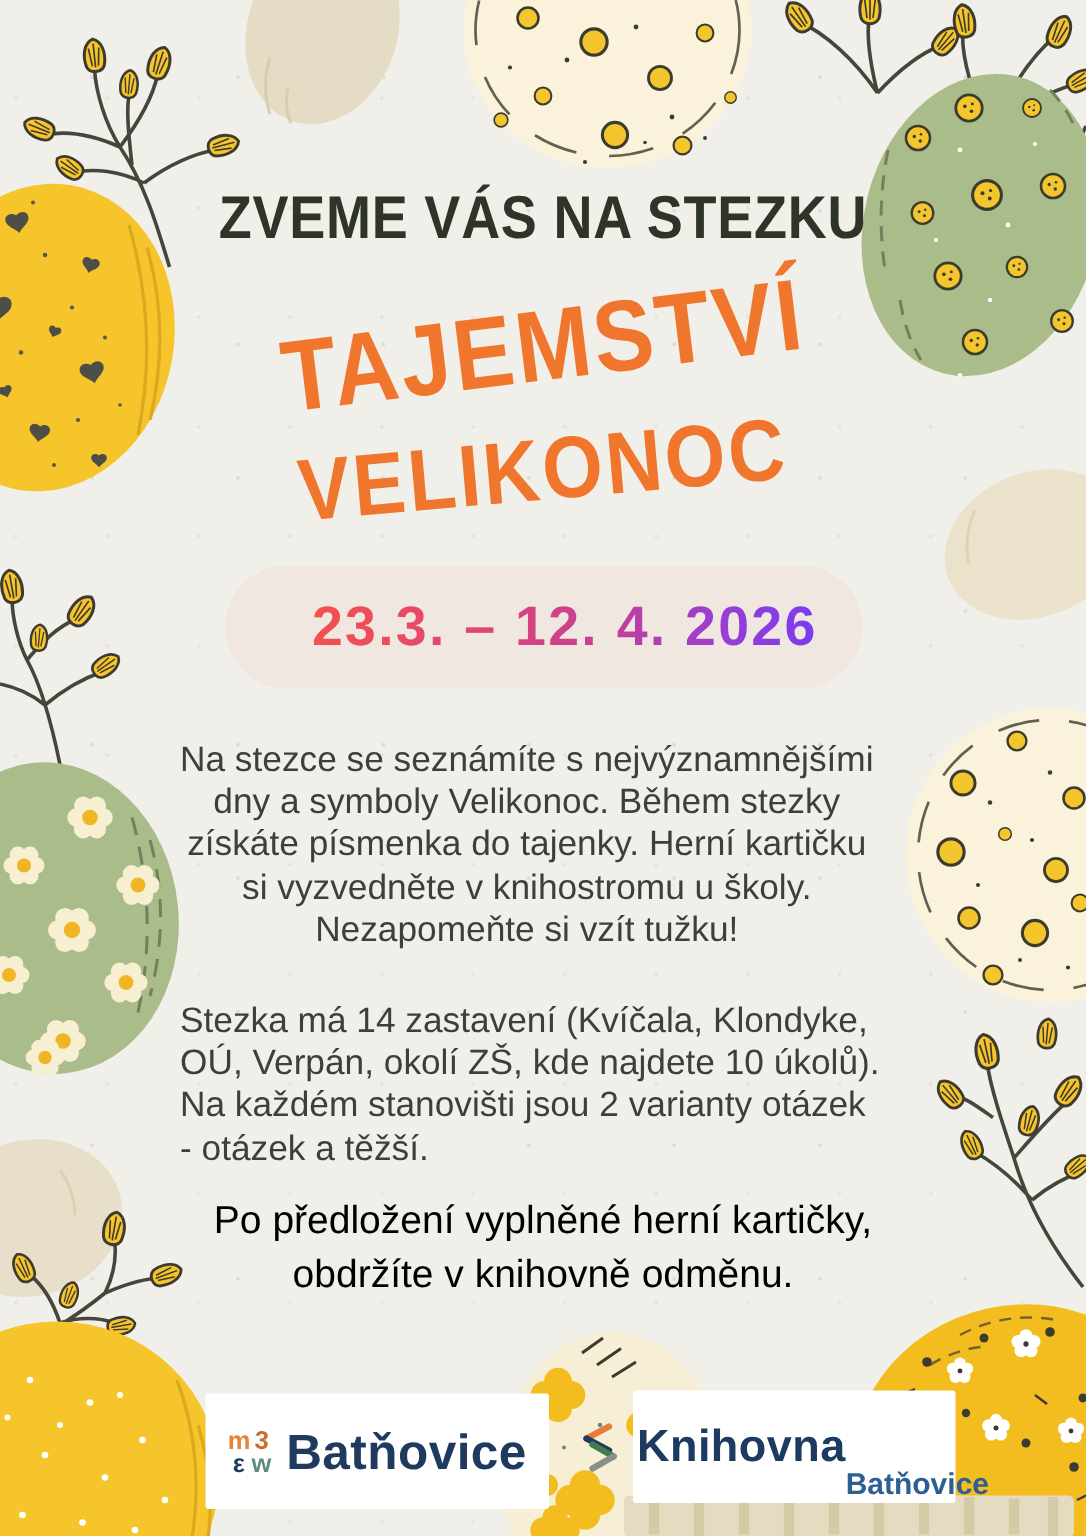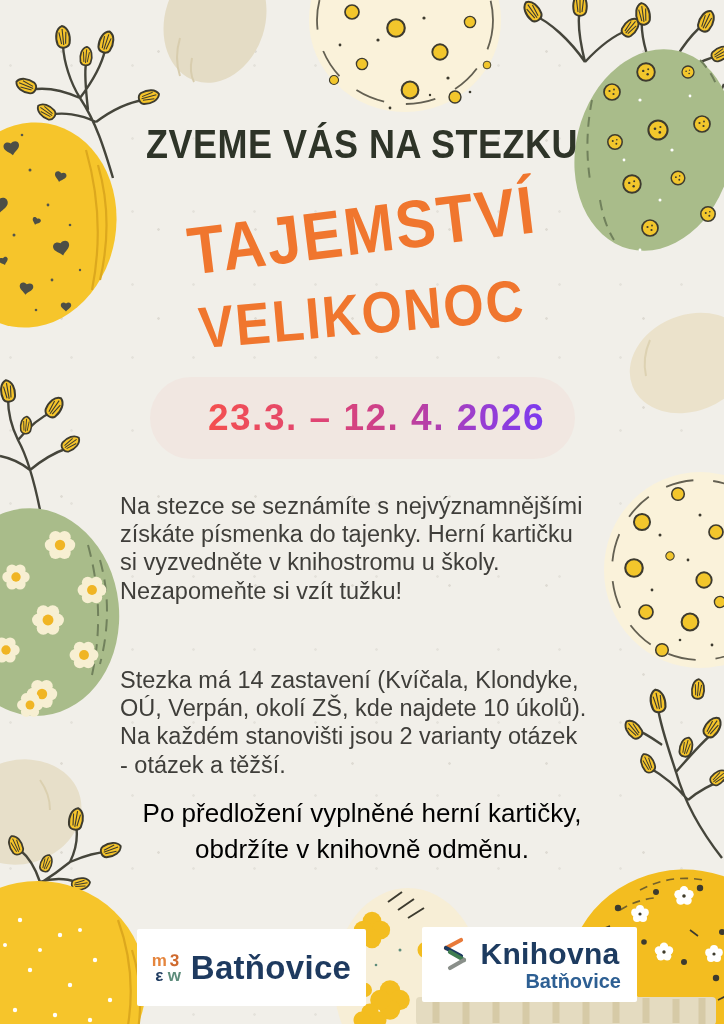--- a/index.html
+++ b/index.html
@@ -30,41 +30,41 @@
     top:377px;left:150px;width:425px;height:82px;background:#f1e7e1;
     border-radius:44px;display:flex;align-items:center;justify-content:center;
   }
   .date-text{
     font-size:37px;font-weight:700;letter-spacing:1.5px;
     background:linear-gradient(90deg,#f4504e 0%,#e04573 32%,#c9408f 55%,#9a3ed0 80%,#7b3bf0 100%);
     -webkit-background-clip:text;background-clip:text;color:transparent;margin-left:28px;
   }
   .body-block{left:120px;font-size:23.5px;line-height:28.2px;color:#3f3e3a;}
   .body-block div{white-space:nowrap;}
-  .p1{top:492px;}
+  .p1{top:492px;text-align:center;}
   .p2{top:666px;}
   .italic-line{}
   .cta{
     top:795px;left:0;width:724px;text-align:center;
     font-size:26px;line-height:36px;color:#000000;
   }
   .card{
     position:absolute;z-index:3;background:#ffffff;border-radius:2px;
     display:flex;align-items:center;justify-content:center;
   }
   .card-municipality{left:137px;top:929px;width:229px;height:77px;gap:9px;}
   .crest{display:grid;grid-template-columns:15px 15px;line-height:15px;
     font-size:17px;font-weight:700;text-align:center;}
   .crest span{display:block;}
   .crest-m{color:#e5853d;}
   .crest-3{color:#cf6a2e;transform:rotate(3deg);}
   .crest-e{color:#1d3a5f;}
   .crest-w{color:#5e8d7c;}
   .municipality-name{font-size:33px;font-weight:700;color:#1e3a5f;letter-spacing:.3px;}
-  .card-library{left:422px;top:927px;width:215px;height:75px;flex-direction:column;}
+  .card-library{left:422px;top:927px;width:215px;height:75px;flex-direction:row;}
   .lib-row{display:flex;align-items:center;gap:9px;}
   .lib-name{font-size:30px;font-weight:700;color:#1d3b60;letter-spacing:.3px;}
   .lib-sub{font-size:20px;font-weight:700;color:#2d5f93;align-self:flex-end;
     margin-right:16px;margin-top:-1px;}
 </style>
 </head>
 <body>
 
 <div class="poster">
 
@@ -356,20 +356,21 @@
 
   <div class="txt title-line title-1">TAJEMSTVÍ</div>
   <div class="txt title-line title-2">VELIKONOC</div>
 
   <div class="txt date-pill">
     <span class="date-text">23.3. – 12. 4. 2026</span>
   </div>
 
   <div class="txt body-block p1">
     <div>Na stezce se seznámíte s nejvýznamnějšími</div>
+    <div>dny a symboly Velikonoc. Během stezky</div>
     <div>získáte písmenka do tajenky. Herní kartičku</div>
     <div>si vyzvedněte v knihostromu u školy.</div>
     <div class="italic-line">Nezapomeňte si vzít tužku!</div>
   </div>
 
   <div class="txt body-block p2">
     <div>Stezka má 14 zastavení (Kvíčala, Klondyke,</div>
     <div>OÚ, Verpán, okolí ZŠ, kde najdete 10 úkolů).</div>
     <div>Na každém stanovišti jsou 2 varianty otázek</div>
     <div>- otázek a těžší.</div>

